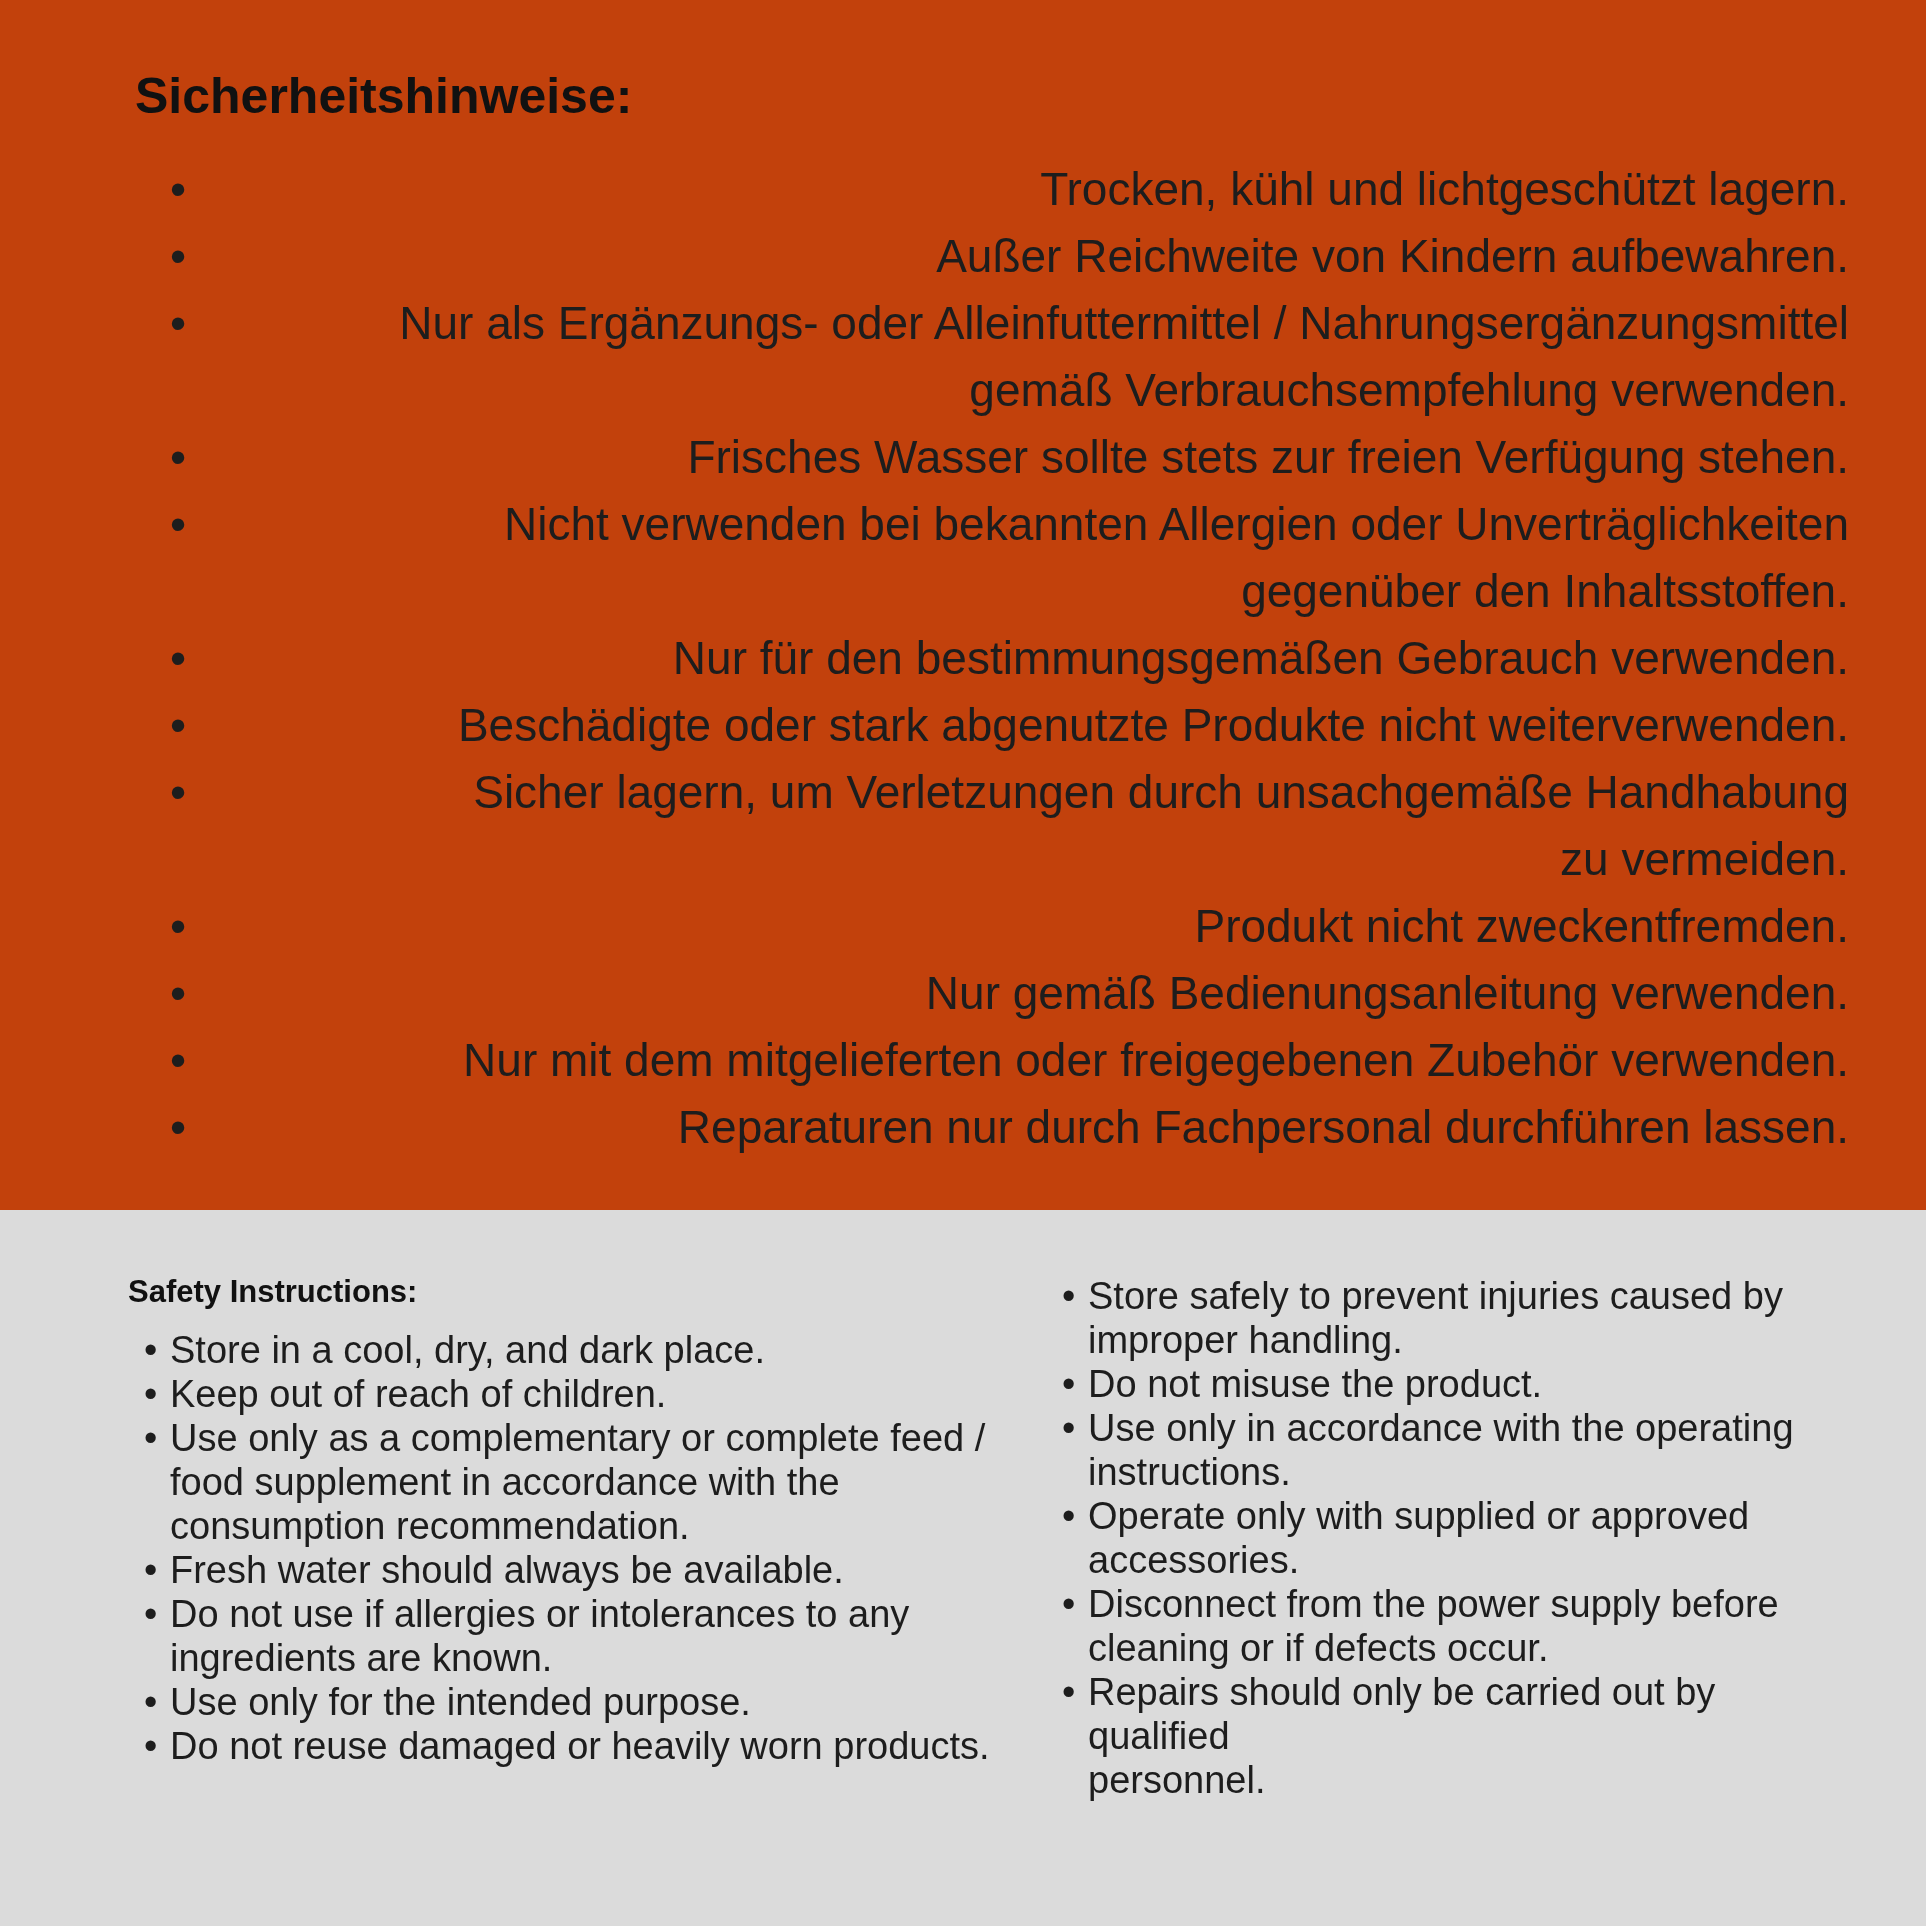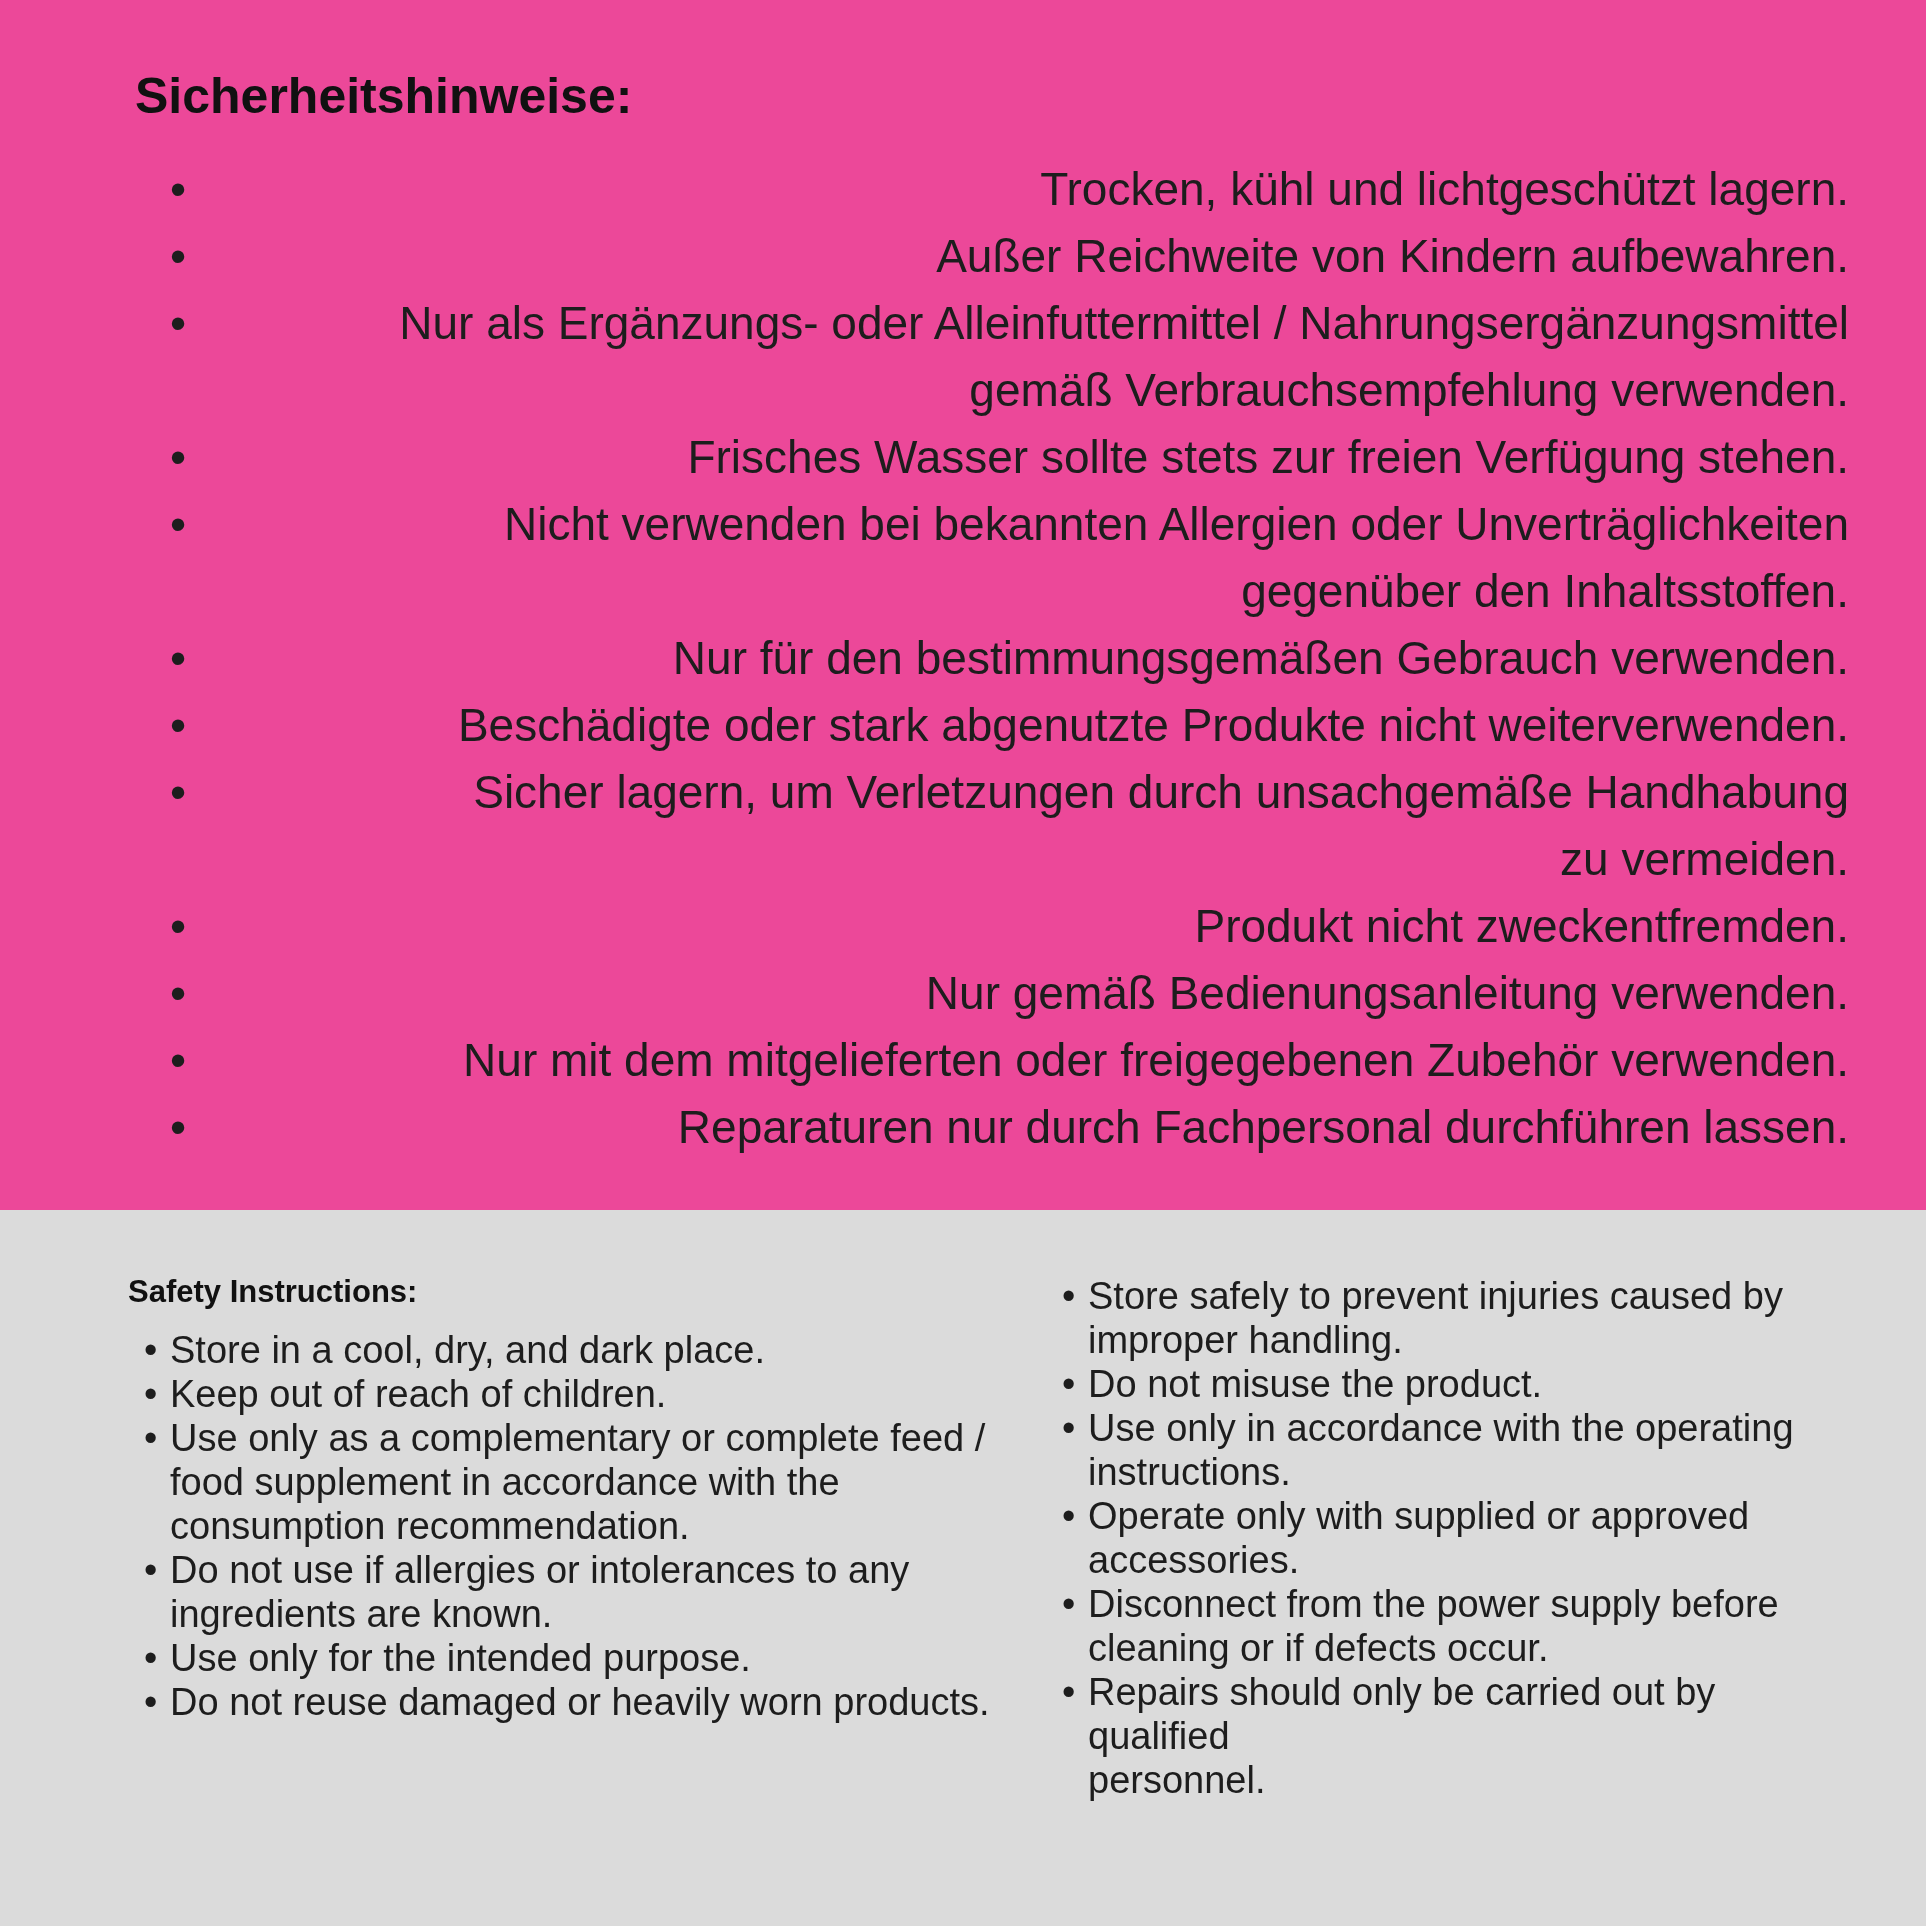--- a/index.html
+++ b/index.html
@@ -18,21 +18,21 @@
     width: 1926px;
     height: 1926px;
     display: flex;
     flex-direction: column;
   }
 
   
   .german-section {
     box-sizing: border-box;
     height: 1316px;
-    background: #ec4899;
+    background: #c2410c;
     padding: 67px 77px 0 135px;
   }
   .german-section h1 {
     margin: 0 0 31px 0;
     font-size: 50px;
     font-weight: 700;
     color: #111111;
     letter-spacing: 0;
   }
   ul.bullets {
@@ -120,20 +120,21 @@
 
   <section class="english-section">
     <div class="col-left">
       <h2>Safety Instructions:</h2>
       <ul class="bullets en">
           <li>Store in a cool, dry, and dark place.</li>
           <li>Keep out of reach of children.</li>
           <li>Use only as a complementary or complete feed /
 food supplement in accordance with the
 consumption recommendation.</li>
+          <li>Fresh water should always be available.</li>
           <li>Do not use if allergies or intolerances to any
 ingredients are known.</li>
           <li>Use only for the intended purpose.</li>
           <li>Do not reuse damaged or heavily worn products.</li>
         </ul>
     </div>
     <div class="col-right">
       <ul class="bullets en">
           <li>Store safely to prevent injuries caused by
 improper handling.</li>

